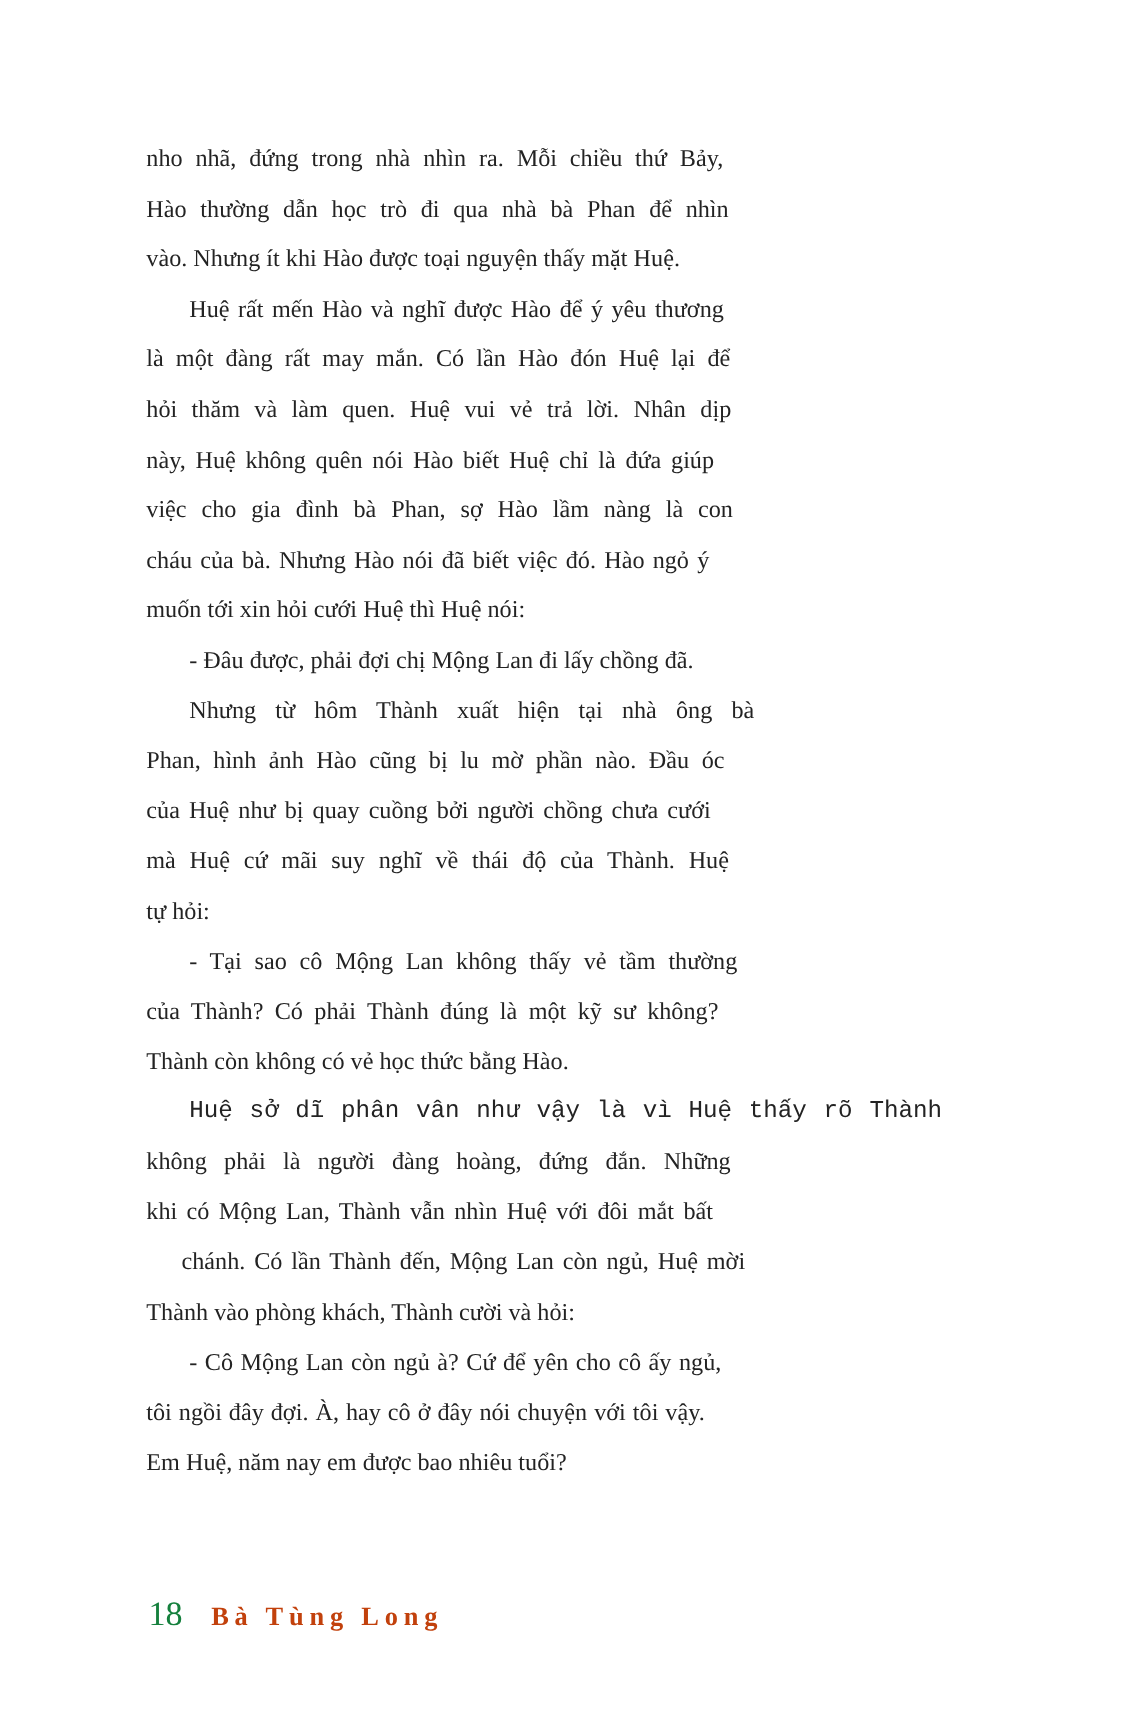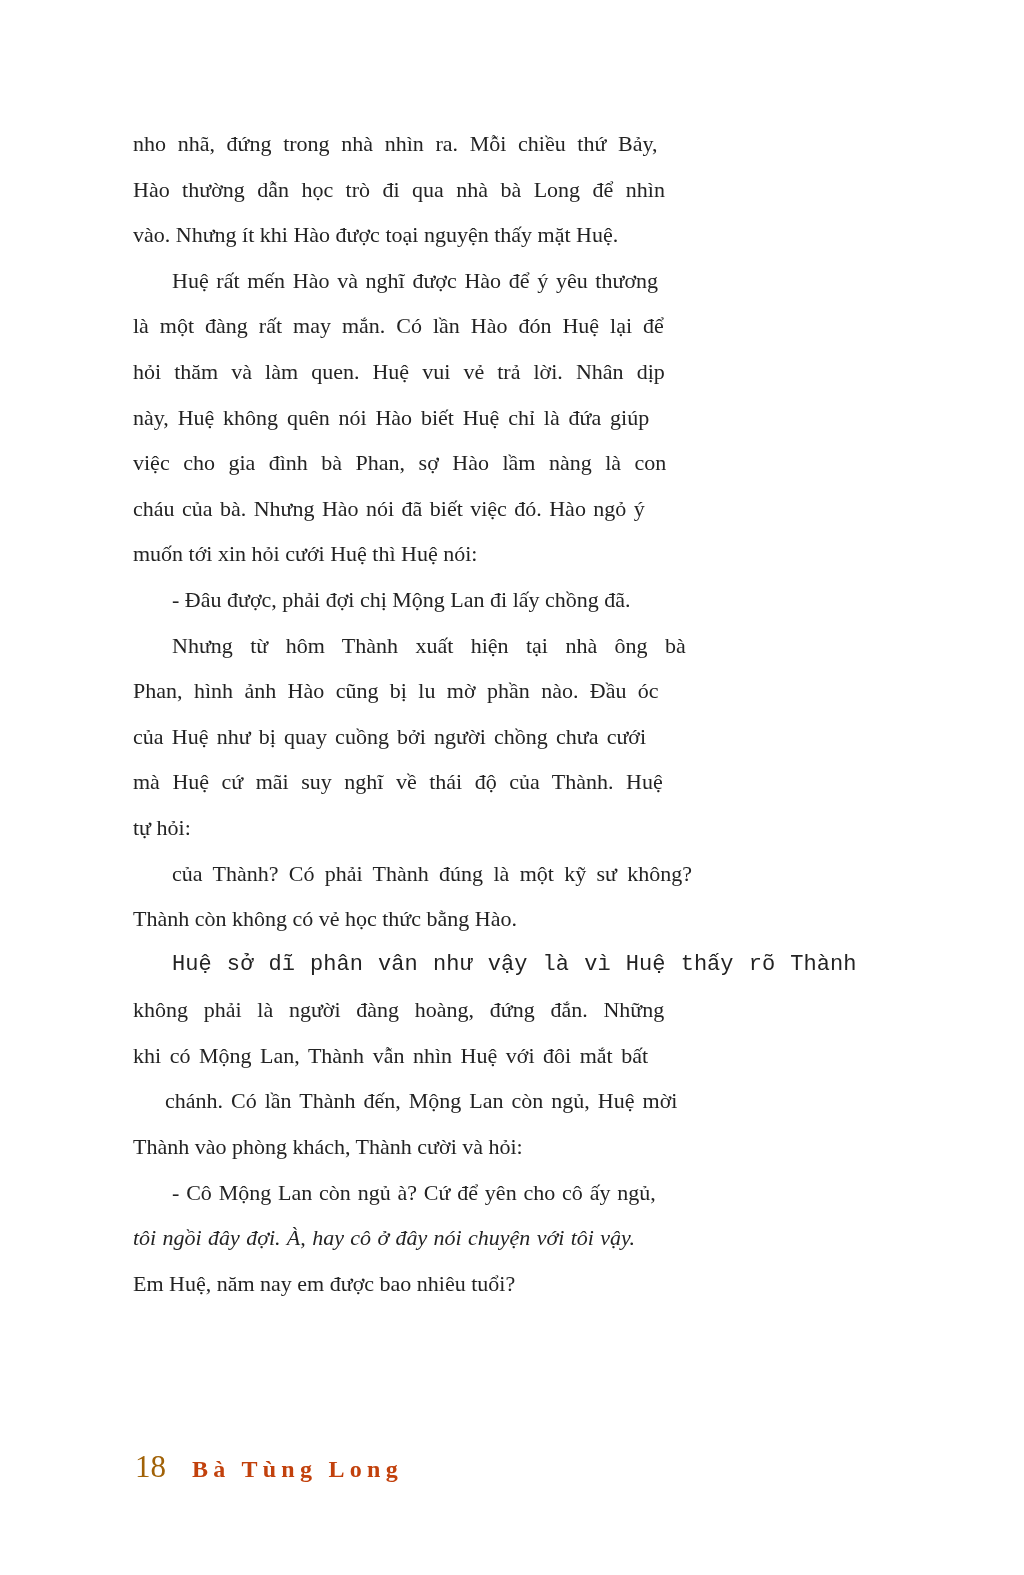--- a/index.html
+++ b/index.html
@@ -40,38 +40,38 @@
   }
   .page-footer {
     position: absolute;
     left: 135px;
     top: 1449px;
     display: flex;
     align-items: baseline;
   }
   .page-number {
     font-size: 31px;
-    color: #a16207;
+    color: #15803d;
   }
   .running-title {
     font-size: 24px;
     font-weight: 600;
     letter-spacing: 0.22em;
     margin-left: 26px;
     color: #c2410c;
   }
 </style>
 </head>
 <body>
 
 <div class="page">
   <main class="text-block">
       <div class="para">
         <div class="text-line" style="word-spacing: 6.15625px;"><span>nho nhã, đứng trong nhà nhìn ra. Mỗi chiều thứ Bảy,</span></div>
-        <div class="text-line" style="word-spacing: 6.94318px;"><span>Hào thường dẫn học trò đi qua nhà bà Long để nhìn</span></div>
+        <div class="text-line" style="word-spacing: 6.94318px;"><span>Hào thường dẫn học trò đi qua nhà bà Phan để nhìn</span></div>
         <div class="text-line last"><span>vào. Nhưng ít khi Hào được toại nguyện thấy mặt Huệ.</span></div>
       </div>
       <div class="para indent">
         <div class="text-line" style="word-spacing: 2.19034px;"><span>Huệ rất mến Hào và nghĩ được Hào để ý yêu thương</span></div>
         <div class="text-line" style="word-spacing: 5.49349px;"><span>là một đàng rất may mắn. Có lần Hào đón Huệ lại để</span></div>
         <div class="text-line" style="word-spacing: 7.57102px;"><span>hỏi thăm và làm quen. Huệ vui vẻ trả lời. Nhân dịp</span></div>
         <div class="text-line" style="word-spacing: 3.31108px;"><span>này, Huệ không quên nói Hào biết Huệ chỉ là đứa giúp</span></div>
         <div class="text-line" style="word-spacing: 7.99006px;"><span>việc cho gia đình bà Phan, sợ Hào lầm nàng là con</span></div>
         <div class="text-line" style="word-spacing: 1.94401px;"><span>cháu của bà. Nhưng Hào nói đã biết việc đó. Hào ngỏ ý</span></div>
         <div class="text-line last"><span>muốn tới xin hỏi cưới Huệ thì Huệ nói:</span></div>
@@ -80,33 +80,34 @@
         <div class="text-line last"><span>- Đâu được, phải đợi chị Mộng Lan đi lấy chồng đã.</span></div>
       </div>
       <div class="para indent">
         <div class="text-line" style="word-spacing: 11.9097px;"><span>Nhưng từ hôm Thành xuất hiện tại nhà ông bà</span></div>
         <div class="text-line" style="word-spacing: 5.90199px;"><span>Phan, hình ảnh Hào cũng bị lu mờ phần nào. Đầu óc</span></div>
         <div class="text-line" style="word-spacing: 2.72656px;"><span>của Huệ như bị quay cuồng bởi người chồng chưa cưới</span></div>
         <div class="text-line" style="word-spacing: 7.00568px;"><span>mà Huệ cứ mãi suy nghĩ về thái độ của Thành. Huệ</span></div>
         <div class="text-line last"><span>tự hỏi:</span></div>
       </div>
       <div class="para indent">
+        <div class="text-line" style="word-spacing: 6.08906px;"><span>- Tại sao cô Mộng Lan không thấy vẻ tầm thường</span></div>
         <div class="text-line" style="word-spacing: 4.82812px;"><span>của Thành? Có phải Thành đúng là một kỹ sư không?</span></div>
         <div class="text-line last"><span>Thành còn không có vẻ học thức bằng Hào.</span></div>
       </div>
       <div class="para indent">
         <div class="text-line" style="word-spacing: 2.02083px; font-family: Liberation Mono, monospace;"><span>Huệ sở dĩ phân vân như vậy là vì Huệ thấy rõ Thành</span></div>
         <div class="text-line" style="word-spacing: 10.2266px;"><span>không phải là người đàng hoàng, đứng đắn. Những</span></div>
         <div class="text-line" style="word-spacing: 3.03977px;"><span>khi có Mộng Lan, Thành vẫn nhìn Huệ với đôi mắt bất</span></div>
         <div class="text-line" style="word-spacing: 2.52031px; margin-left: 32px;"><span>chánh. Có lần Thành đến, Mộng Lan còn ngủ, Huệ mời</span></div>
         <div class="text-line last"><span>Thành vào phòng khách, Thành cười và hỏi:</span></div>
       </div>
       <div class="para indent">
         <div class="text-line" style="word-spacing: 1.32812px;"><span>- Cô Mộng Lan còn ngủ à? Cứ để yên cho cô ấy ngủ,</span></div>
-        <div class="text-line" style="word-spacing: 0.852163px; font-style: italic;"><span>tôi ngồi đây đợi. À, hay cô ở đây nói chuyện với tôi vậy.</span></div>
+        <div class="text-line" style="word-spacing: 0.852163px;"><span>tôi ngồi đây đợi. À, hay cô ở đây nói chuyện với tôi vậy.</span></div>
         <div class="text-line last"><span>Em Huệ, năm nay em được bao nhiêu tuổi?</span></div>
       </div>
     </main>
   <footer class="page-footer">
     <span class="page-number">18</span>
     <span class="running-title">Bà Tùng Long</span>
   </footer>
 </div>
 
 </body></html>

